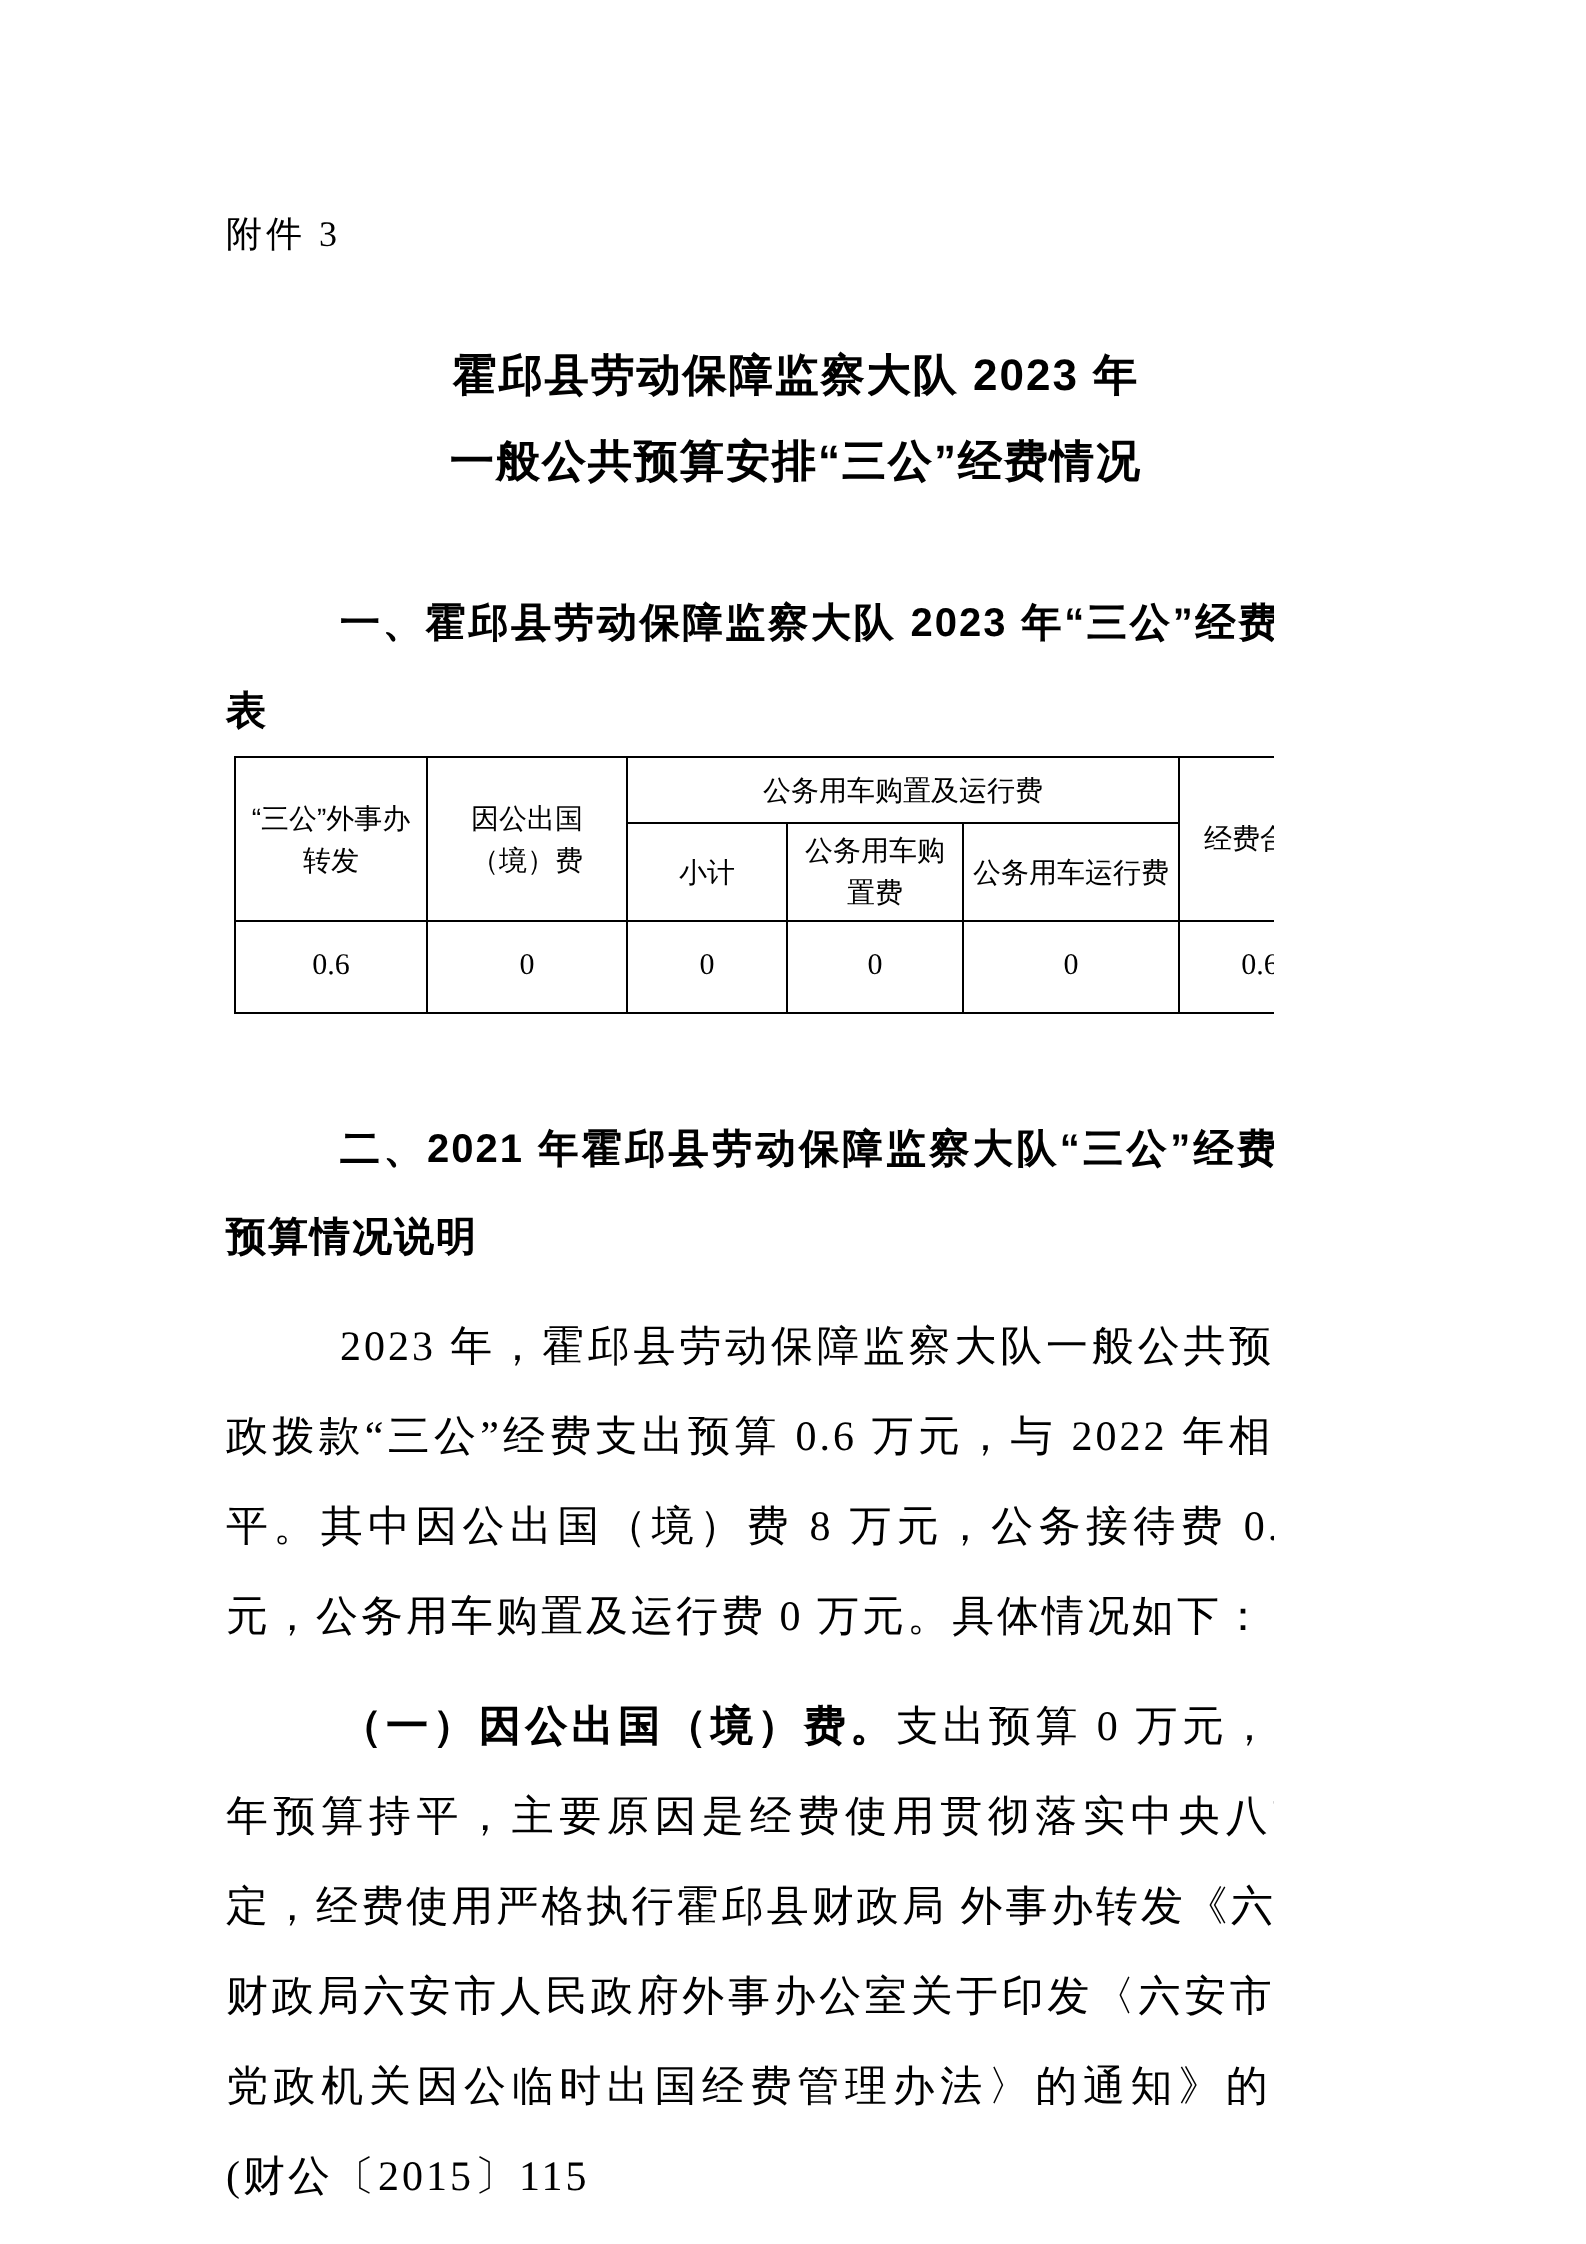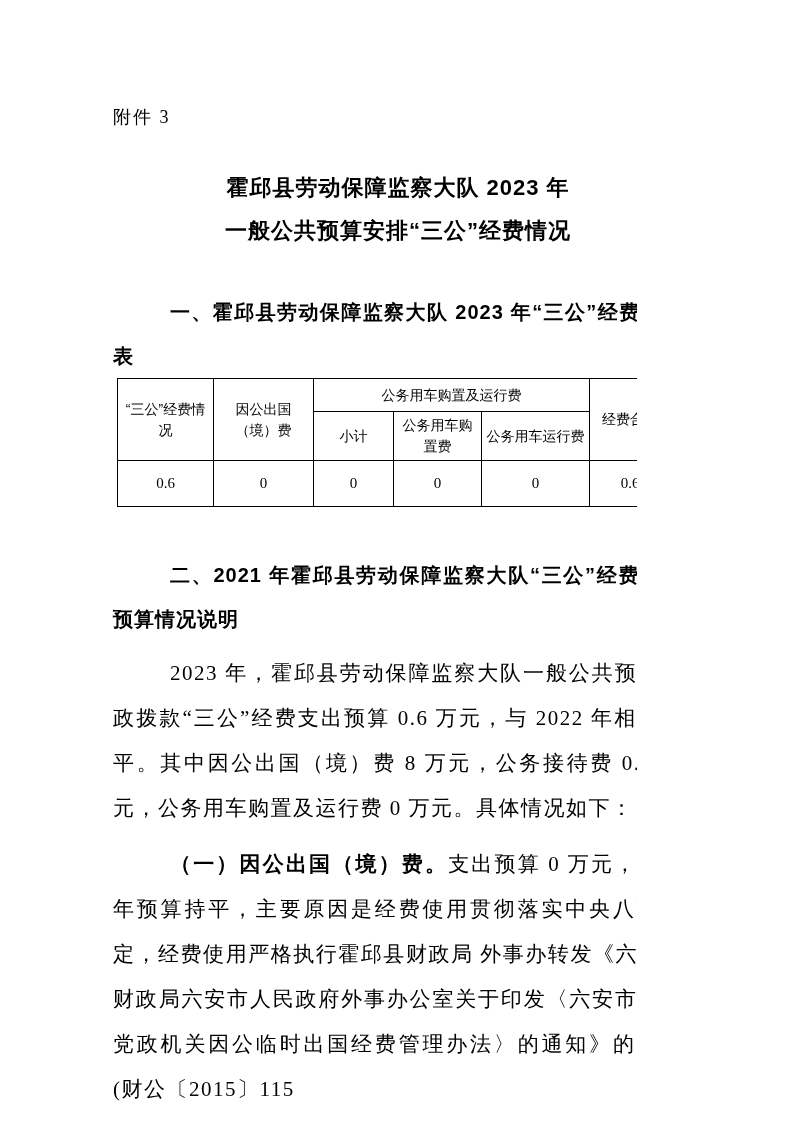--- a/index.html
+++ b/index.html
@@ -115,21 +115,21 @@
       <colgroup>
         <col style="width:96px">
         <col style="width:100px">
         <col style="width:80px">
         <col style="width:88px">
         <col style="width:108px">
         <col style="width:81px">
       </colgroup>
       <thead>
         <tr class="group-row">
-          <th rowspan="2">“三公”经费情况</th>
+          <th rowspan="2">“三公”外事办转发</th>
           <th rowspan="2">因公出国（境）费</th>
           <th colspan="3" class="group-header">公务用车购置及运行费</th>
           <th rowspan="2">经费合计</th>
         </tr>
         <tr class="sub-row">
           <th>小计</th>
           <th>公务用车购置费</th>
           <th>公务用车运行费</th>
         </tr>
       </thead>

